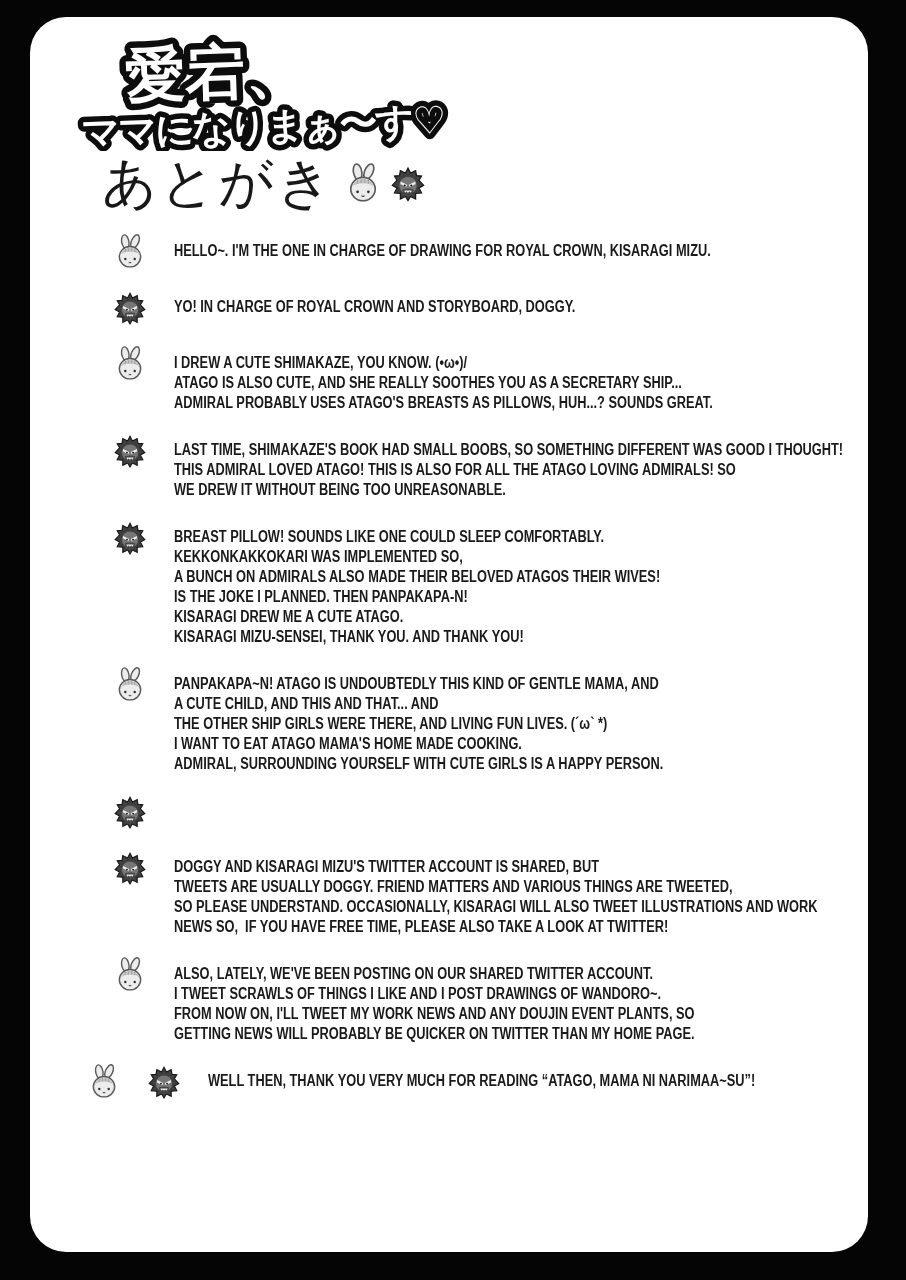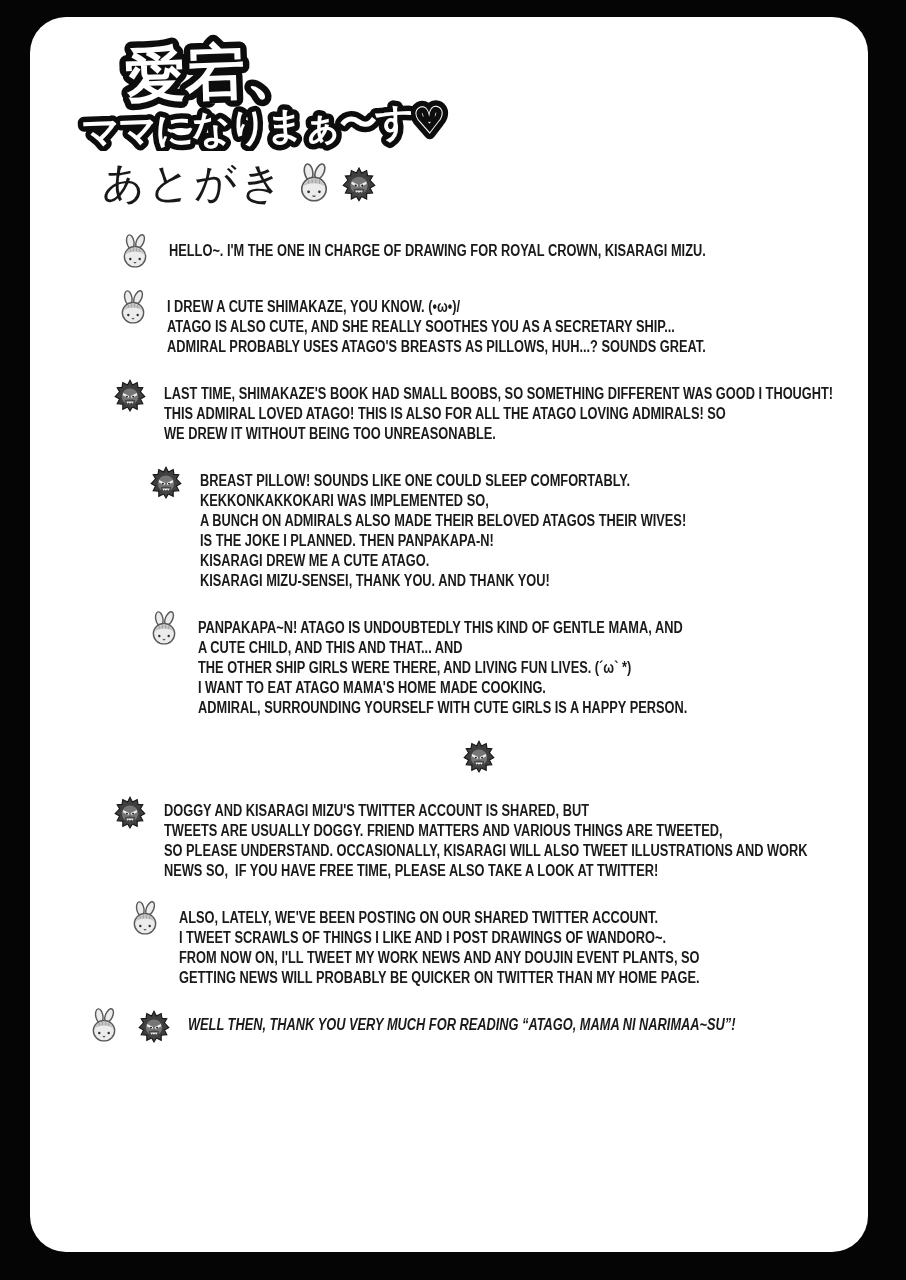--- a/index.html
+++ b/index.html
@@ -16,27 +16,27 @@
   .logo-wrap{margin:16px 0 0 44px;}
   .logo-svg{display:block;}
   .logo-text{
     font-family:"DejaVu Sans", sans-serif;font-weight:bold;
     fill:#ffffff;stroke:#0d0d0d;paint-order:stroke;
     stroke-linejoin:round;stroke-linecap:round;
   }
   .heading-row{display:flex;align-items:center;gap:10px;margin:4px 0 0 72px;}
   .heading{
     font-family:"DejaVu Sans", sans-serif;font-weight:normal;
-    font-size:42px;line-height:56px;color:#181818;letter-spacing:3px;margin:0;
+    font-size:54px;line-height:56px;color:#181818;letter-spacing:3px;margin:0;
   }
   .h-icon{width:36px;height:40px;}
   .h-icon2{width:34px;height:37px;}
   .content{margin:30px 24px 0 84px;}
-  .para{display:flex;align-items:flex-start;gap:18px;margin-bottom:27px;justify-content:center;}
-  .para.double{margin-left:-26px;font-style:italic;}
+  .para{display:flex;align-items:flex-start;gap:28px;margin-bottom:27px;}
+  .para.double{margin-left:-26px;}
   .icon-box{flex:none;width:32px;height:36px;margin-top:-7px;}
   .icon-box svg{width:100%;height:100%;display:block;}
   .lines{min-width:0;}
   .line{
     font-weight:bold;font-size:16px;line-height:20px;color:#1a1a1a;
     white-space:pre;transform:scaleX(0.8);transform-origin:0 0;
   }
   .defs{position:absolute;width:0;height:0;overflow:hidden;}
 </style>
 </head>
@@ -96,20 +96,30 @@
       <span class="icon-box">
           <svg viewBox="0 0 40 46">
             <use href="#sym-bunny"></use>
           </svg>
         </span>
       <div class="lines">
         <div class="line">HELLO~. I'M THE ONE IN CHARGE OF DRAWING FOR ROYAL CROWN, KISARAGI MIZU.</div>
       </div>
     </div>
 
+    <div class="para">
+      <span class="icon-box">
+          <svg viewBox="0 0 40 44">
+            <use href="#sym-doggy"></use>
+          </svg>
+        </span>
+      <div class="lines">
+        <div class="line">YO! IN CHARGE OF ROYAL CROWN AND STORYBOARD, DOGGY.</div>
+      </div>
+    </div>
 
 
     <div class="para">
       <span class="icon-box">
           <svg viewBox="0 0 40 46">
             <use href="#sym-bunny"></use>
           </svg>
         </span>
       <div class="lines">
         <div class="line">I DREW A CUTE SHIMAKAZE, YOU KNOW. (•ω•)/</div>

